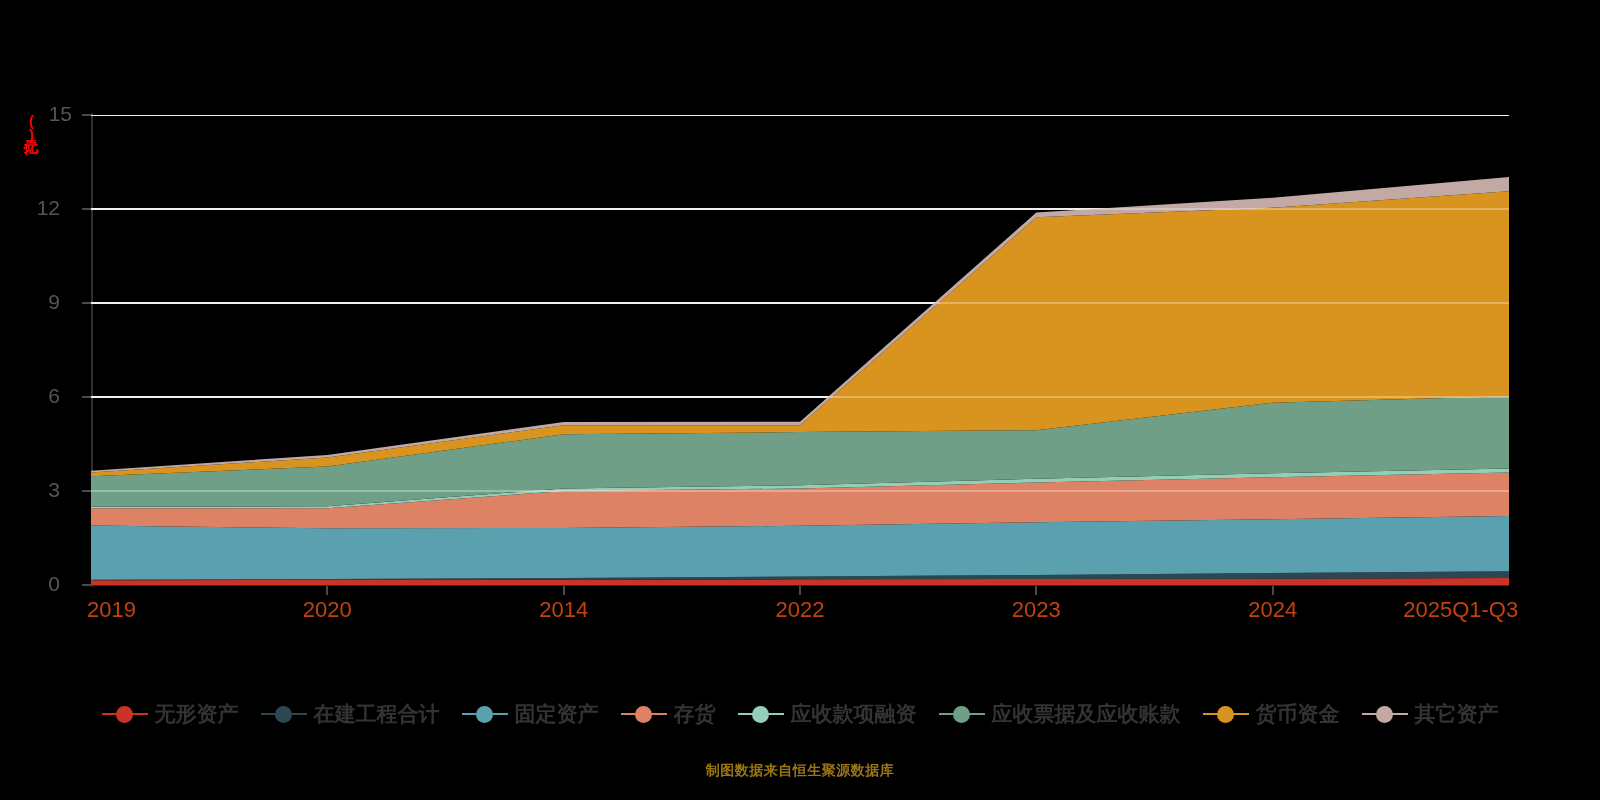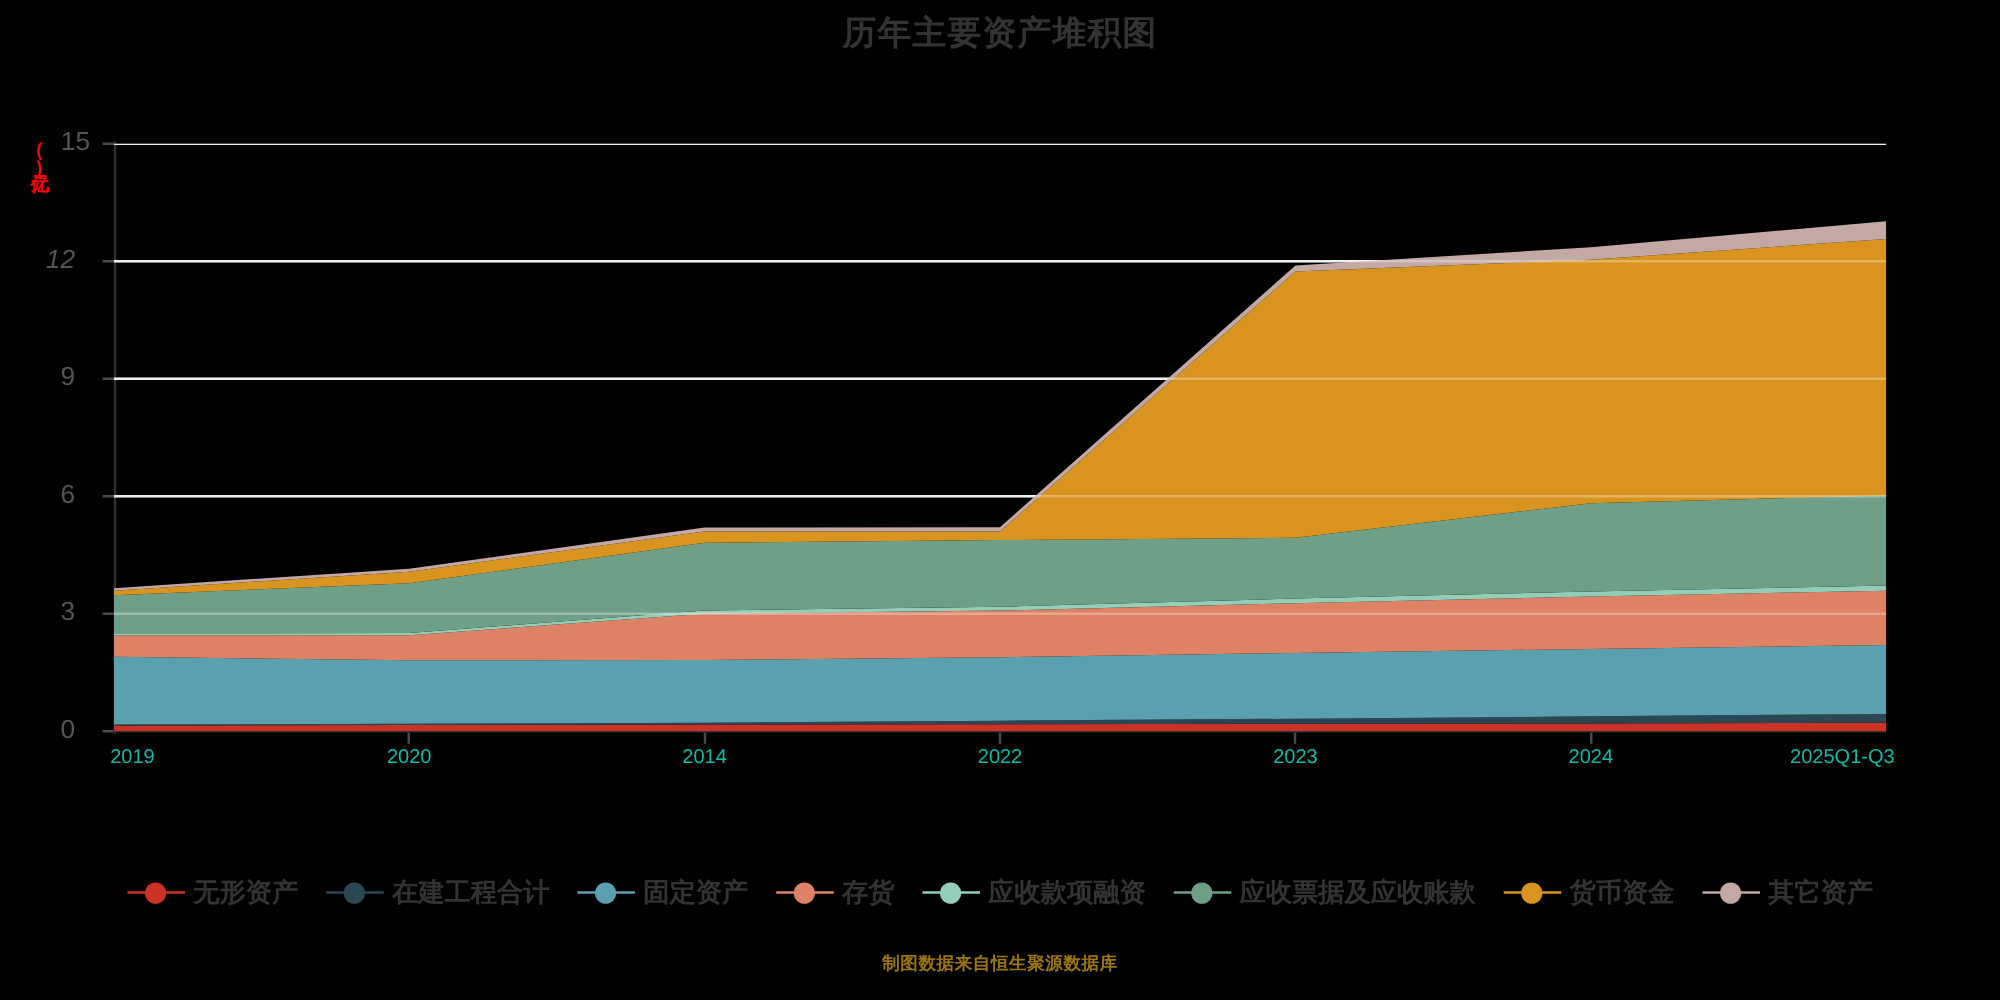--- a/index.html
+++ b/index.html
@@ -22,56 +22,55 @@
   #plot{position:absolute;left:91px;top:115px;width:1418px;height:470px;}
   #plotsvg{position:absolute;left:0;top:0;width:1418px;height:470px;display:block;}
 
   .axis-y-line{position:absolute;left:91px;top:113px;width:2px;height:474px;background:#2f2f2f;}
   .axis-x-line{position:absolute;left:91px;top:584px;width:1418px;height:2px;background:#2f2f2f;}
 
   .ytick{position:absolute;right:0;width:60px;text-align:right;font-size:21px;color:#555555;
          transform:translateY(-13px);}
   .ytickmark{position:absolute;width:9px;height:2px;background:#4a4a4a;left:82px;}
 
-  .xtick{position:absolute;font-size:16px;color:#14b8a6;top:597px;transform:translateX(-50%);white-space:nowrap;}
+  .xtick{position:absolute;font-size:22px;color:#c2410c;top:597px;transform:translateX(-50%);white-space:nowrap;}
   .xtickmark{position:absolute;top:586px;width:2px;height:9px;background:#4a4a4a;}
 
   .legend{position:absolute;left:0;top:700px;width:1600px;
           display:flex;justify-content:center;align-items:center;gap:0px;}
   .legend-item{display:flex;align-items:center;margin:0 11px;}
   .legend-marker{position:relative;width:46px;height:18px;display:flex;align-items:center;justify-content:center;}
   .legend-line{position:absolute;left:0;top:8px;width:46px;height:2px;}
   .legend-dot{position:relative;width:17px;height:17px;border-radius:50%;}
   .legend-label{margin-left:7px;font-size:21px;font-weight:bold;color:#333333;white-space:nowrap;}
 
   .footer{position:absolute;left:0;top:762px;width:1600px;text-align:center;
           font-size:14px;font-weight:bold;color:#9a7512;letter-spacing:0.5px;}
 </style>
 </head>
 <body>
 
 <div id="root">
 
-  <div class="chart-title">历年主要资产堆积图</div>
 
   <div class="ylabel">(亿元)</div>
 
   <div class="axis-y-line"></div>
   <div class="axis-x-line"></div>
 
   <div id="ytick-layer">
       <div class="ytick" style="top: 585px; left: 0px;">0</div>
       <div class="ytickmark" style="top: 584px;"></div>
       <div class="ytick" style="top: 491px; left: 0px;">3</div>
       <div class="ytickmark" style="top: 490px;"></div>
       <div class="ytick" style="top: 397px; left: 0px;">6</div>
       <div class="ytickmark" style="top: 396px;"></div>
       <div class="ytick" style="top: 303px; left: 0px;">9</div>
       <div class="ytickmark" style="top: 302px;"></div>
-      <div class="ytick" style="top: 209px; left: 0px; font-style: italic;">12</div>
+      <div class="ytick" style="top: 209px; left: 0px;">12</div>
       <div class="ytickmark" style="top: 208px;"></div>
       <div class="ytick" style="top: 115px; left: 0px; padding-left: 12px;">15</div>
       <div class="ytickmark" style="top: 114px;"></div>
     </div>
   <div id="xtick-layer">
       <div class="xtick" style="left: 91px; transform: translateX(-8%);">2019</div>
       <div class="xtick" style="left: 327.333px;">2020</div>
       <div class="xtickmark" style="left: 326.333px;"></div>
       <div class="xtick" style="left: 563.667px;">2014</div>
       <div class="xtickmark" style="left: 562.667px;"></div>

